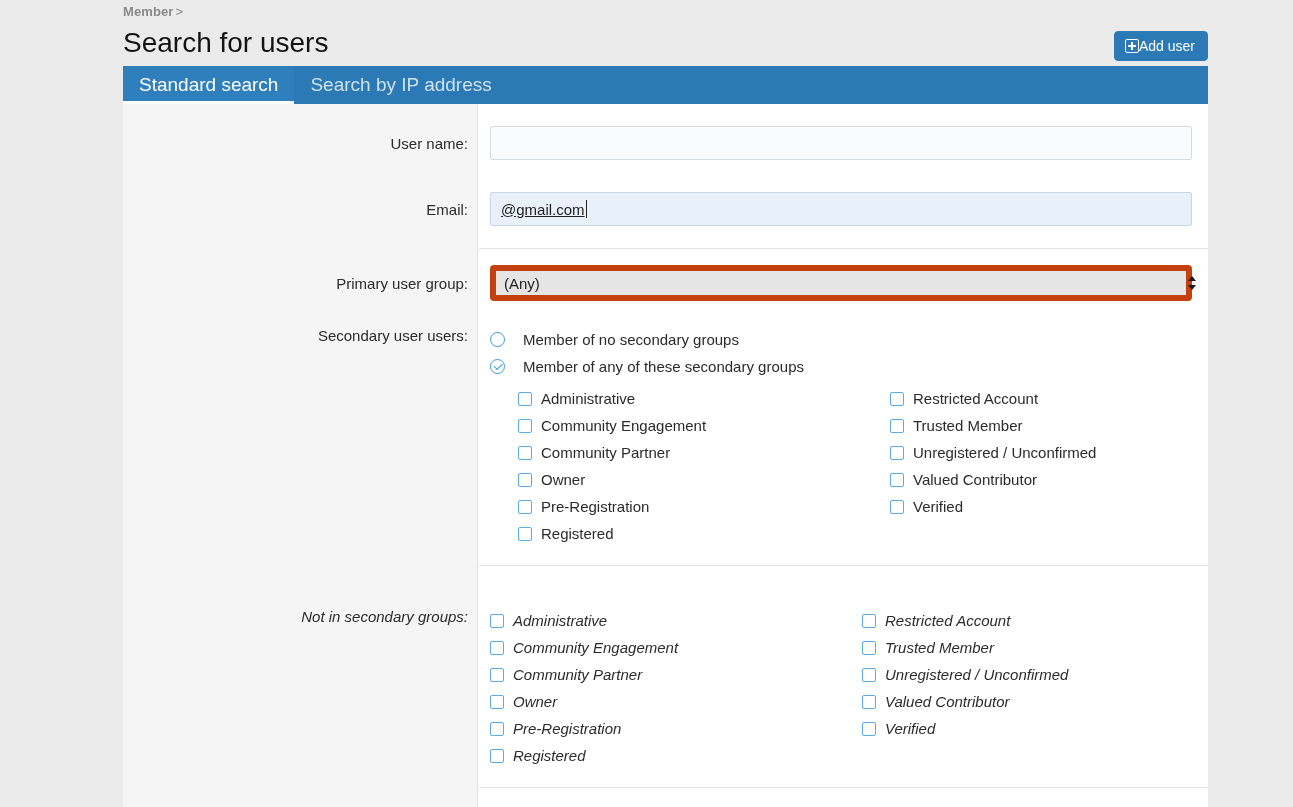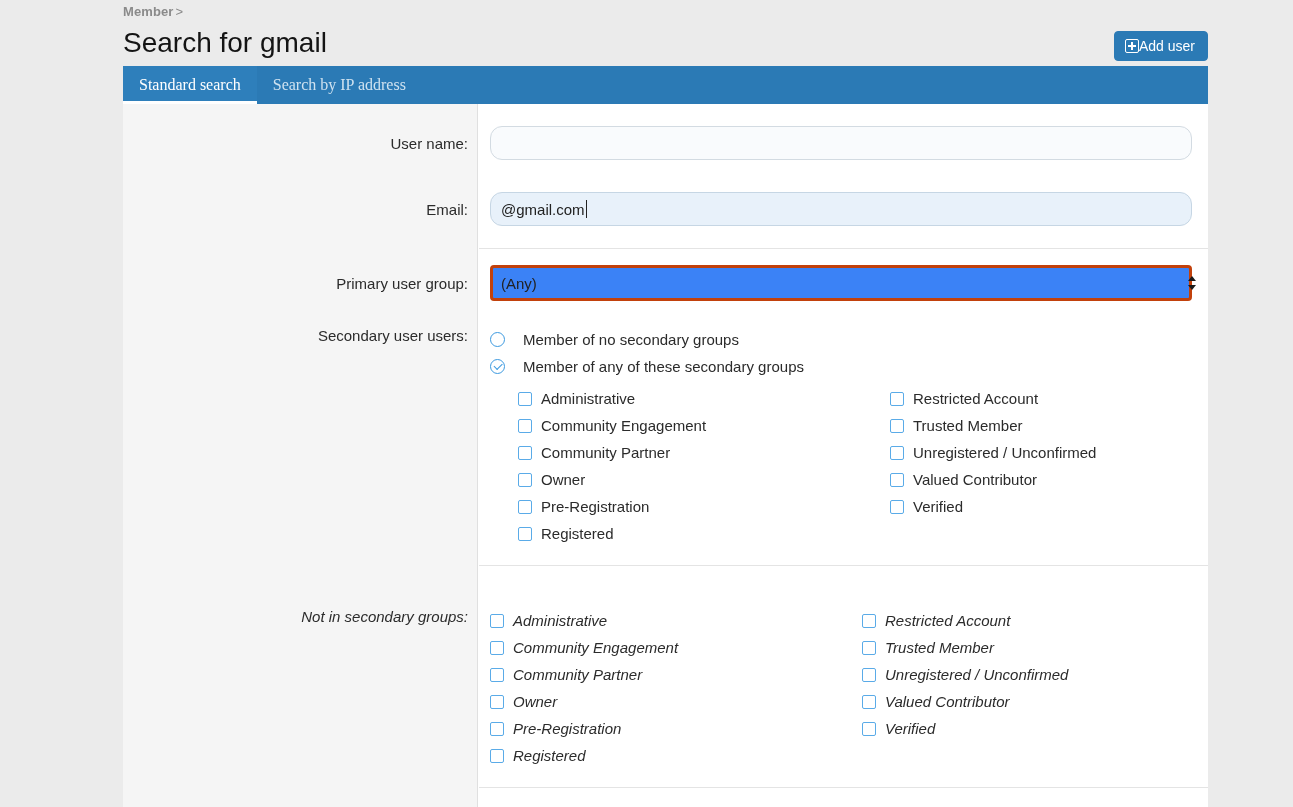--- a/index.html
+++ b/index.html
@@ -91,25 +91,24 @@
     background: #2b7ab5;
     height: 38px;
     display: flex;
     align-items: stretch;
     width: 1085px;
   }
   .tab {
     padding: 0 16px;
     display: flex;
     align-items: center;
-    font-size: 16px;
+    font-size: 19px;
     color: #cfe2f0;
     cursor: pointer;
     position: relative;
-    font-family: Liberation Serif, serif;
   }
   .tab.active {
     color: #ffffff;
     background: #2e7fbb;
   }
   .tab.active::after {
     content: "";
     position: absolute;
     left: 0; right: 0; bottom: 0;
     height: 3px;
@@ -159,48 +158,49 @@
     right: 0;
     top: 0;
     height: 1px;
     background: #e4e4e4;
   }
 
   input.txt {
     width: 100%;
     height: 34px;
     border: 1px solid #d3dbe2;
-    border-radius: 12px;
+    border-radius: 2px;
     background: #f9fbfd;
     font-size: 15px;
     font-family: "Liberation Sans", sans-serif;
     color: #222;
     padding: 0 10px;
     outline: none;
+    text-decoration: underline;
   }
   input.txt.focused {
     background: #e8f1fa;
     border-color: #c6d6e4;
   }
 
   .caret-wrap { position: relative; }
   .caret {
     position: absolute;
     width: 1px;
     height: 18px;
     background: #222;
     top: 8px;
   }
 
   select.sel {
     width: 100%;
     height: 36px;
-    border: 3px solid #c2410c;
+    border: 6px solid #c2410c;
     border-radius: 4px;
-    background: #3b82f6;
+    background: #e5e5e5;
     font-size: 15px;
     font-family: "Liberation Sans", sans-serif;
     color: #222;
     padding: 0 8px;
     outline: none;
     -webkit-appearance: none;
     appearance: none;
   }
   .sel-wrap { position: relative; }
   .sel-arrows {
@@ -284,21 +284,21 @@
 <body>
 
 <div class="page">
   <div class="content">
 
     <div class="breadcrumb">
       <span>Member</span><span class="crumb-sep">&gt;</span>
     </div>
 
     <h1 class="page-title">
-      <span>Search for gmail</span>
+      <span>Search for users</span>
       <button class="add-user-btn">
         <span class="plus-box"></span>
         <span>Add user</span>
       </button>
     </h1>
 
     <div class="tabbar">
       <div class="tab active">
         <span>Standard search</span>
       </div>

